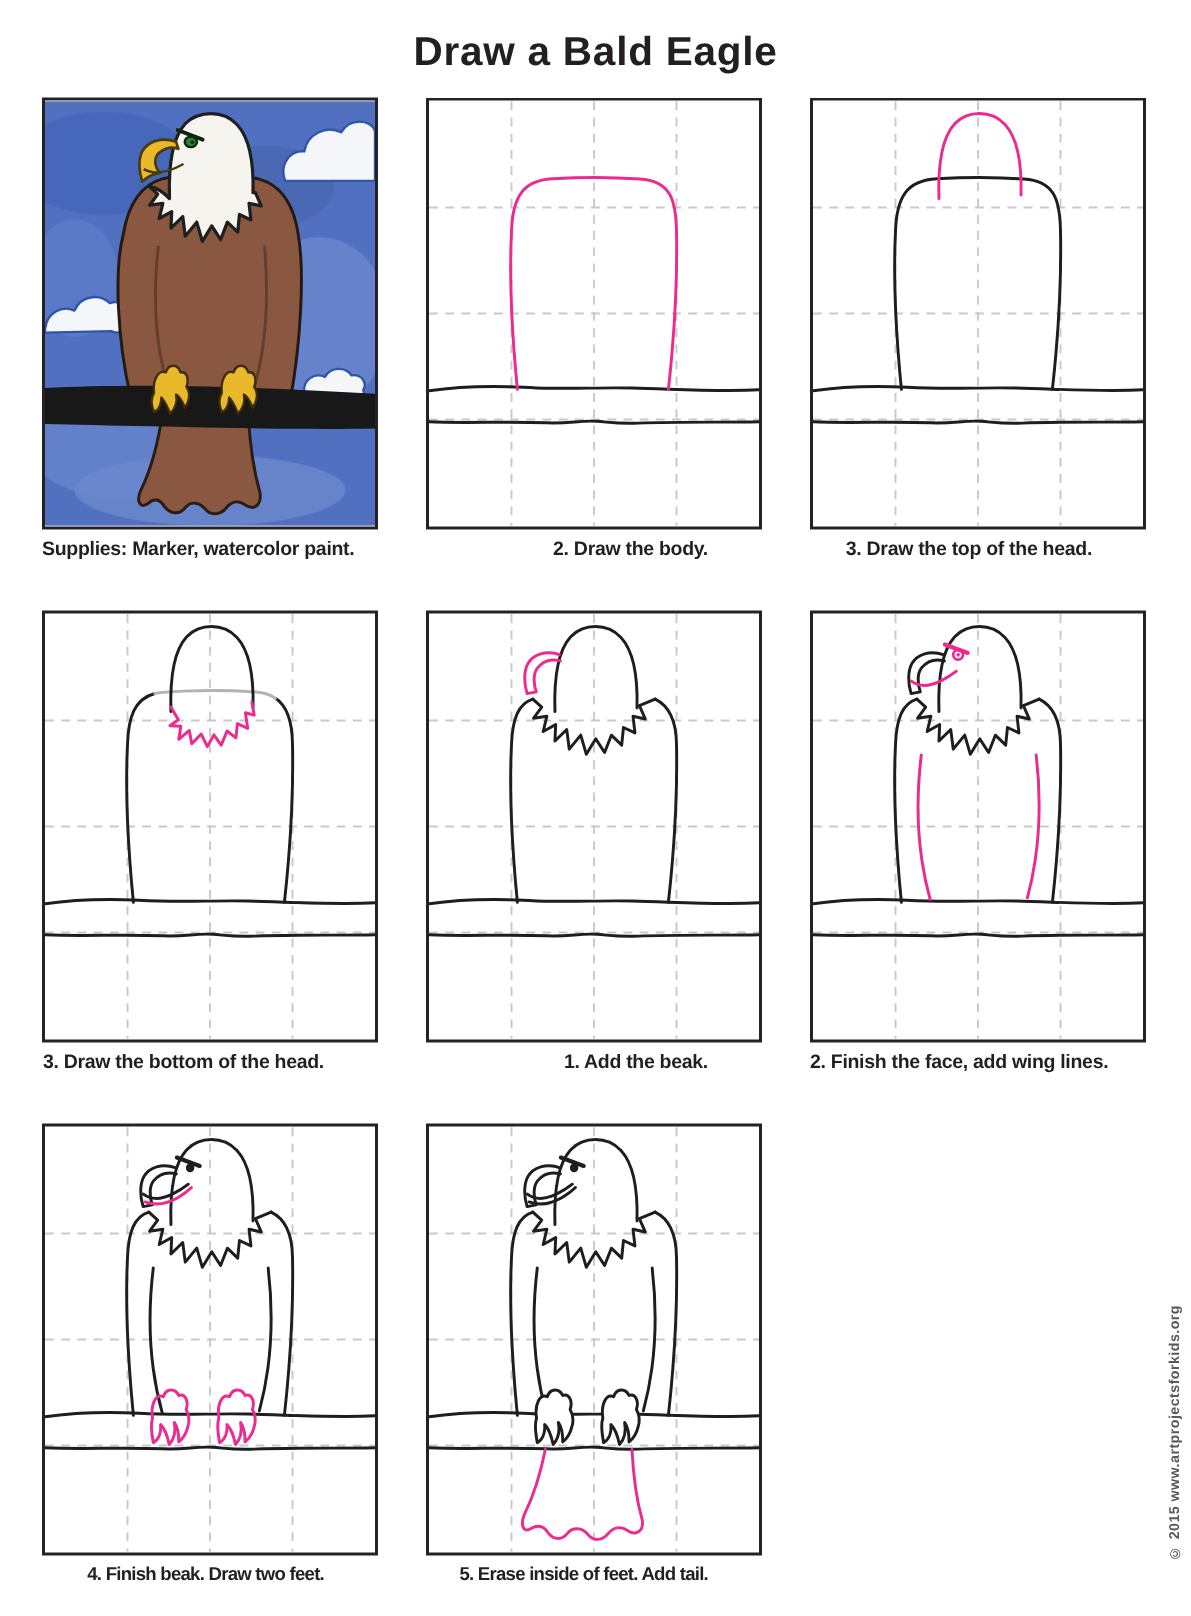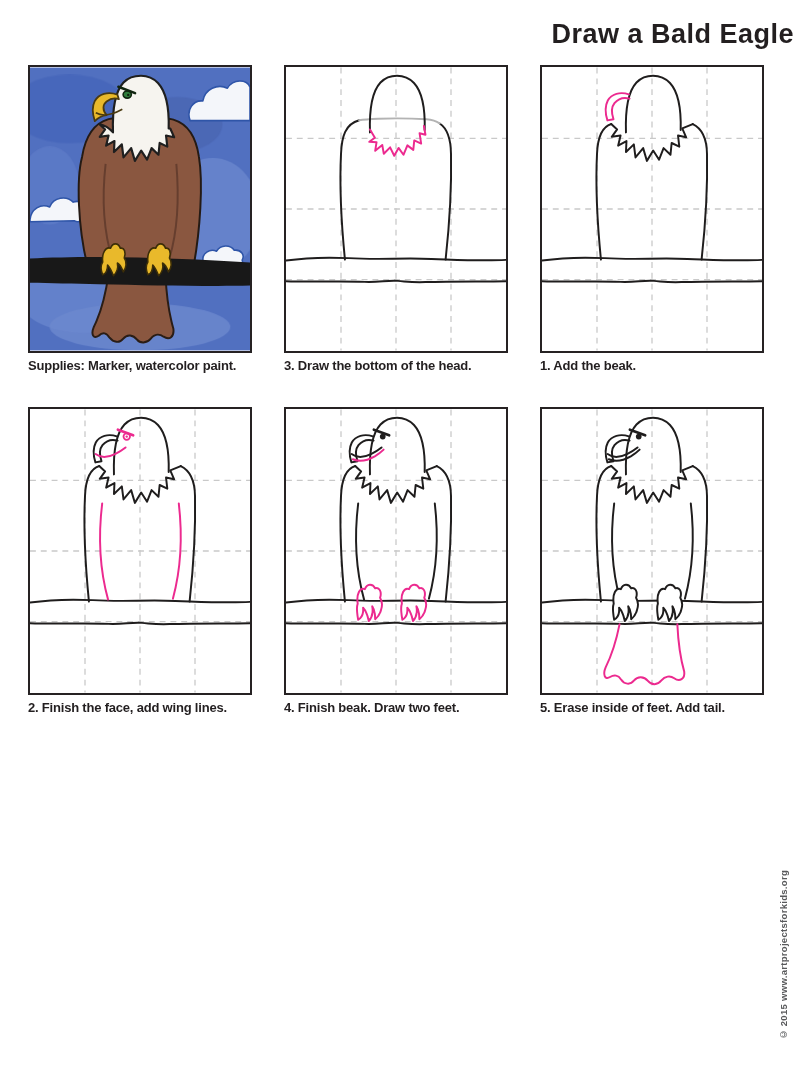--- a/index.html
+++ b/index.html
@@ -1,29 +1,29 @@
 <!DOCTYPE html>
 <html><head>
 <meta charset="utf-8">
 <style>
   html,body{margin:0;padding:0;}
   body{
     width:794px;height:1077px;position:relative;background:#ffffff;
     font-family:"Liberation Sans",sans-serif;overflow:hidden;
   }
   .page-title{
-    position:absolute;top:19px;left:0;width:100%;text-align:right;
+    position:absolute;top:19px;left:0;width:100%;text-align:center;
     font-size:27px;font-weight:bold;color:#231f20;letter-spacing:.5px;
   }
   .sheet-grid{
     position:absolute;top:65px;left:28px;
     display:grid;grid-template-columns:repeat(3,224px);
     column-gap:32px;row-gap:34px;
   }
-  .cell{width:188px;}
+  .cell{width:188px;text-align:right;}
   .panel{
     width:224px;height:288px;border:2px solid #262223;box-sizing:border-box;
     background:#ffffff;overflow:hidden;
   }
   .panel svg{display:block;width:100%;height:100%;}
   .caption{
     margin-top:5px;font-size:13px;font-weight:bold;color:#231f20;
     white-space:nowrap;letter-spacing:-0.2px;
   }
   .cell:nth-child(n+7) .caption{font-size:12.4px;letter-spacing:-0.5px;}
@@ -93,20 +93,67 @@
             <path d="M112 0 V288"></path>
             <path d="M168 0 V288"></path>
             <path d="M0 72 H224"></path>
             <path d="M0 144 H224"></path>
             <path d="M0 216 H224"></path>
           </g>
           <g fill="none" stroke="#1f1d1d" stroke-width="2" stroke-linecap="round" stroke-linejoin="round">
             <path d="M0 196.5 C20 193.5 42 193 64 194 C92 195.8 112 194 138 194.6 C166 195.2 196 197.3 224 195.8"></path>
             <path d="M0 217.5 C26 218.7 52 217 80 218.2 C96 218.8 102 216.4 114 217.2 C122 217.7 128 219 142 218.4 C170 217.3 200 218 224 217.5"></path>
           </g>
+          <g fill="none" stroke="#ec2a8f" stroke-width="2" stroke-linecap="round" stroke-linejoin="round">
+            <path d="M60 195.5 C56.5 160 54.5 118 56 88 C56.8 65 63.5 53.6 84 52.5 C102 51.5 126 51.5 143 52.7 C163.5 54 167.6 66 168 88 C168.7 122 166.2 162 162.5 195.5"></path>
+          </g>
+        </svg>
+      </div>
+    <div class="caption">2. Draw the body.</div>
+  </div>
+  <div class="cell">
+    <div class="panel">
+        <svg viewBox="0 0 224 288">
+          <g fill="none" stroke="#c9c9c9" stroke-width="1.3" stroke-linecap="butt" stroke-linejoin="round" stroke-dasharray="6 5">
+            <path d="M56 0 V288"></path>
+            <path d="M112 0 V288"></path>
+            <path d="M168 0 V288"></path>
+            <path d="M0 72 H224"></path>
+            <path d="M0 144 H224"></path>
+            <path d="M0 216 H224"></path>
+          </g>
+          <g fill="none" stroke="#1f1d1d" stroke-width="2" stroke-linecap="round" stroke-linejoin="round">
+            <path d="M0 196.5 C20 193.5 42 193 64 194 C92 195.8 112 194 138 194.6 C166 195.2 196 197.3 224 195.8"></path>
+            <path d="M0 217.5 C26 218.7 52 217 80 218.2 C96 218.8 102 216.4 114 217.2 C122 217.7 128 219 142 218.4 C170 217.3 200 218 224 217.5"></path>
+          </g>
+          <g fill="none" stroke="#1f1d1d" stroke-width="2" stroke-linecap="round" stroke-linejoin="round">
+            <path d="M60 195.5 C56.5 160 54.5 118 56 88 C56.8 65 63.5 53.6 84 52.5 C102 51.5 126 51.5 143 52.7 C163.5 54 167.6 66 168 88 C168.7 122 166.2 162 162.5 195.5"></path>
+          </g>
+          <g fill="none" stroke="#ec2a8f" stroke-width="2" stroke-linecap="round" stroke-linejoin="round">
+            <path d="M85.5 66 C84.7 42 88.2 23.8 96.2 15.2 C101 10.2 107 8.3 113 8.3 C119.2 8.3 125.4 10.5 130.3 15.7 C138.3 24.3 141.8 41 141.2 63.5"></path>
+          </g>
+        </svg>
+      </div>
+    <div class="caption">3. Draw the top of the head.</div>
+  </div>
+  <div class="cell">
+    <div class="panel">
+        <svg viewBox="0 0 224 288">
+          <g fill="none" stroke="#c9c9c9" stroke-width="1.3" stroke-linecap="butt" stroke-linejoin="round" stroke-dasharray="6 5">
+            <path d="M56 0 V288"></path>
+            <path d="M112 0 V288"></path>
+            <path d="M168 0 V288"></path>
+            <path d="M0 72 H224"></path>
+            <path d="M0 144 H224"></path>
+            <path d="M0 216 H224"></path>
+          </g>
+          <g fill="none" stroke="#1f1d1d" stroke-width="2" stroke-linecap="round" stroke-linejoin="round">
+            <path d="M0 196.5 C20 193.5 42 193 64 194 C92 195.8 112 194 138 194.6 C166 195.2 196 197.3 224 195.8"></path>
+            <path d="M0 217.5 C26 218.7 52 217 80 218.2 C96 218.8 102 216.4 114 217.2 C122 217.7 128 219 142 218.4 C170 217.3 200 218 224 217.5"></path>
+          </g>
           <g fill="none" stroke="#1f1d1d" stroke-width="2" stroke-linecap="round" stroke-linejoin="round">
             <path d="M60 195.5 C56.5 160 54.5 118 56 88 C56.7 70 60.5 57.5 74.5 53.7"></path>
             <path d="M156.5 57 C164.8 62.5 167.8 73 168 88 C168.7 122 166.2 162 162.5 195.5"></path>
           </g>
           <g fill="none" stroke="#b3b3b3" stroke-width="2" stroke-linecap="round" stroke-linejoin="round">
             <path d="M74.5 53.7 C80 52.7 86 52.4 94 52.1 C112 51.4 128 51.7 143 52.7 C148.5 53.1 153 54.5 156.5 57"></path>
           </g>
           <g fill="none" stroke="#1f1d1d" stroke-width="2" stroke-linecap="round" stroke-linejoin="round">
             <path d="M85.5 66 C84.7 42 88.2 23.8 96.2 15.2 C101 10.2 107 8.3 113 8.3 C119.2 8.3 125.4 10.5 130.3 15.7 C138.3 24.3 141.8 41 141.2 63.5"></path>
           </g>

